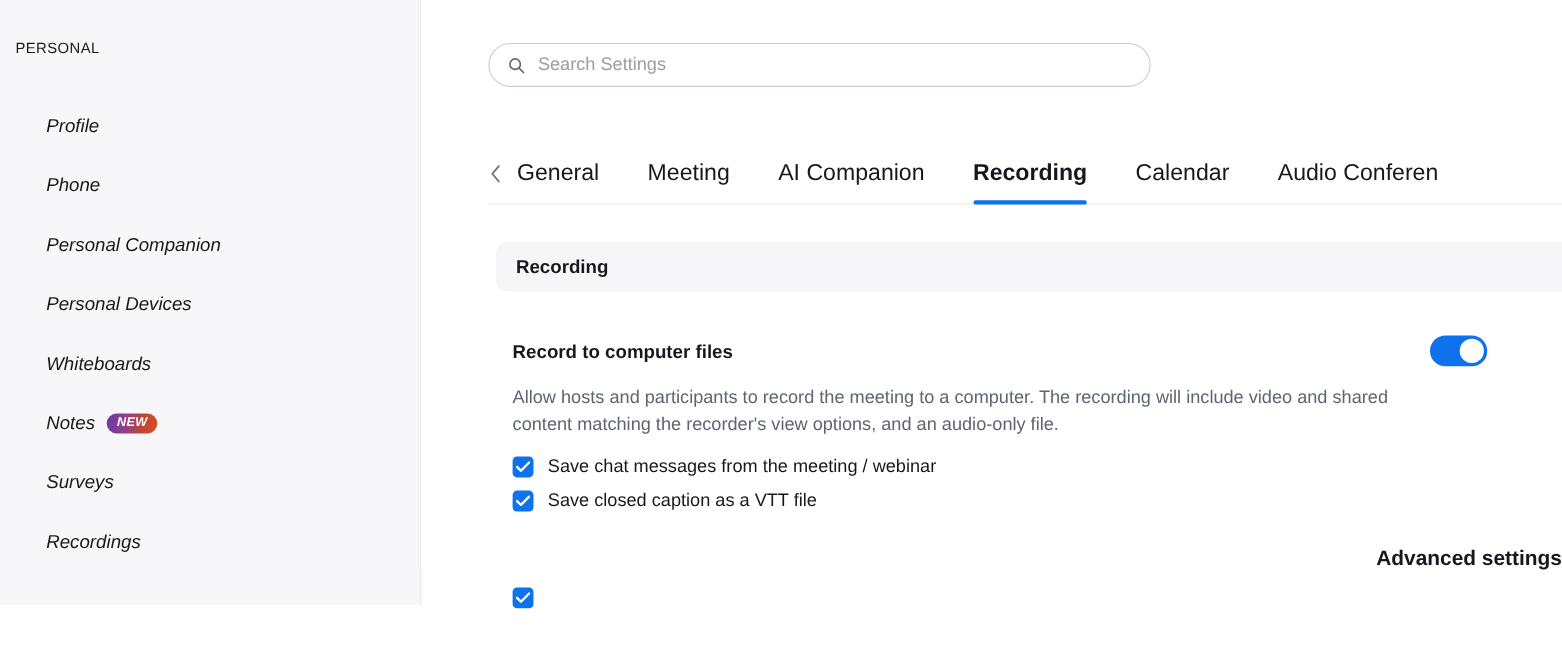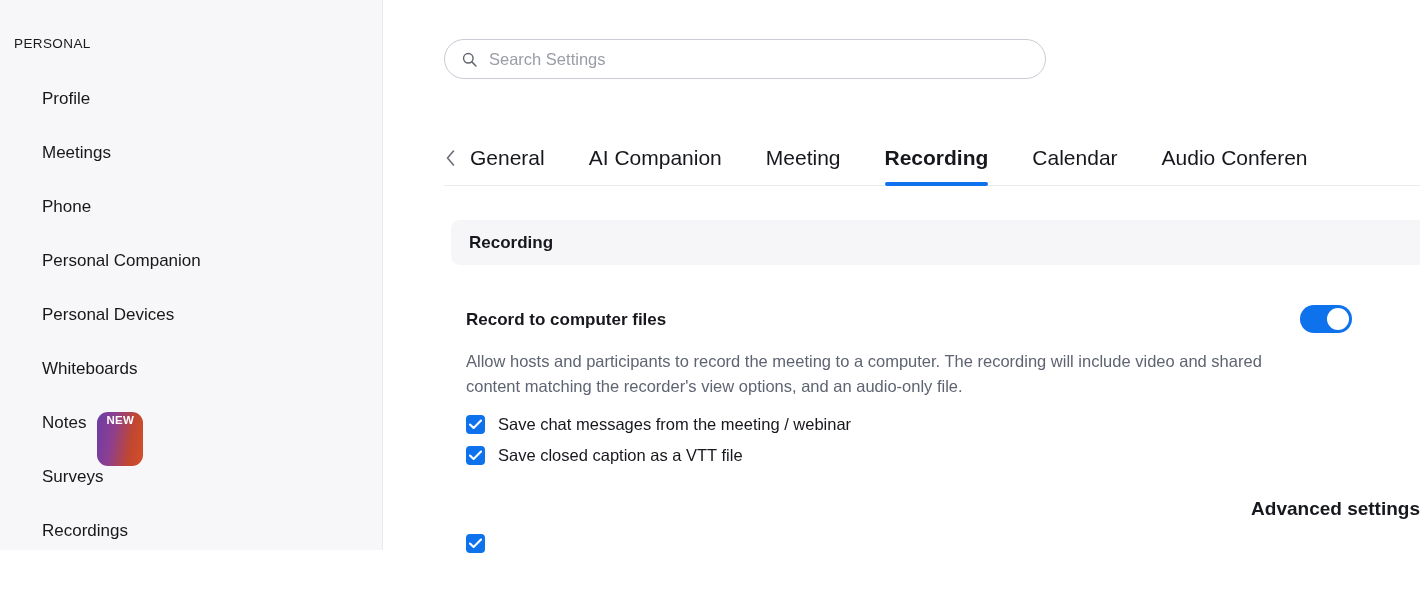--- a/index.html
+++ b/index.html
@@ -47,23 +47,25 @@
     top: 88px;
     left: 0;
     right: 0;
     list-style: none;
     margin: 0;
     padding: 0;
   }
   .nav-item {
     height: 54px;
     display: flex;
+    align-items: center;
     padding-left: 42px;
     box-sizing: border-box;
     cursor: pointer;
+    font-style: italic;
   }
   .nav-item-label {
     font-size: 17px;
     color: #18181b;
     line-height: 22px;
     white-space: nowrap;
   }
   .badge-new {
     display: inline-block;
     margin-left: 11px;
@@ -304,23 +306,20 @@
 <div class="app">
 
   <aside class="sidebar">
     <div class="sidebar-section-label">PERSONAL</div>
 
     <ul class="nav-list">
       <li class="nav-item">
         <span class="nav-item-label">Profile</span>
       </li>
       <li class="nav-item">
-        <span class="nav-item-label">Meetings</span>
-      </li>
-      <li class="nav-item">
         <span class="nav-item-label">Phone</span>
       </li>
       <li class="nav-item">
         <span class="nav-item-label">Personal Companion</span>
       </li>
       <li class="nav-item">
         <span class="nav-item-label">Personal Devices</span>
       </li>
       <li class="nav-item">
         <span class="nav-item-label">Whiteboards</span>
@@ -354,24 +353,24 @@
     <nav class="tabs-row">
       <div class="tab-scroll-left">
         <svg class="chev-left" viewBox="0 0 12 20" fill="none" stroke="currentColor" stroke-width="1.6" stroke-linecap="round" stroke-linejoin="round">
           <polyline points="9,3 3,10 9,17"></polyline>
         </svg>
       </div>
       <div class="tab">
         <span>General</span>
       </div>
       <div class="tab">
+        <span>Meeting</span>
+      </div>
+      <div class="tab">
         <span>AI Companion</span>
-      </div>
-      <div class="tab">
-        <span>Meeting</span>
       </div>
       <div class="tab active">
         <span>Recording</span>
       </div>
       <div class="tab">
         <span>Calendar</span>
       </div>
       <div class="tab">
         <span>Audio Conferen</span>
       </div>

